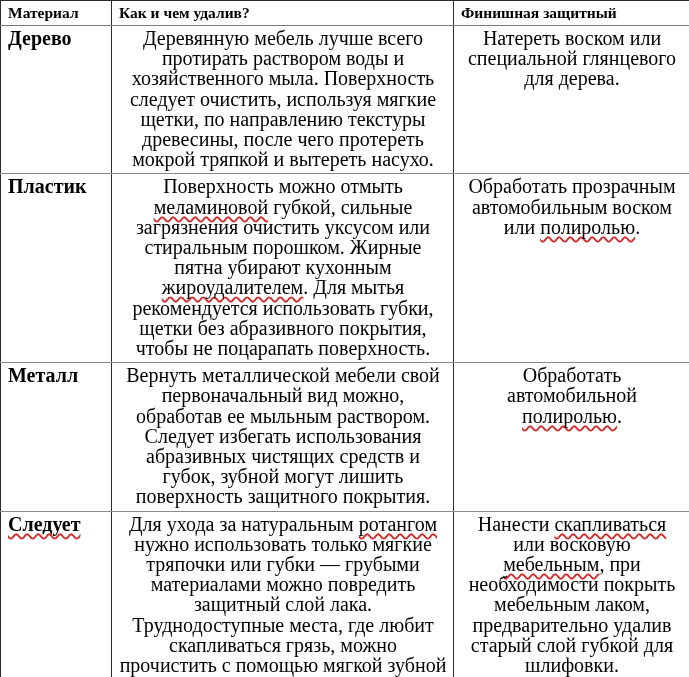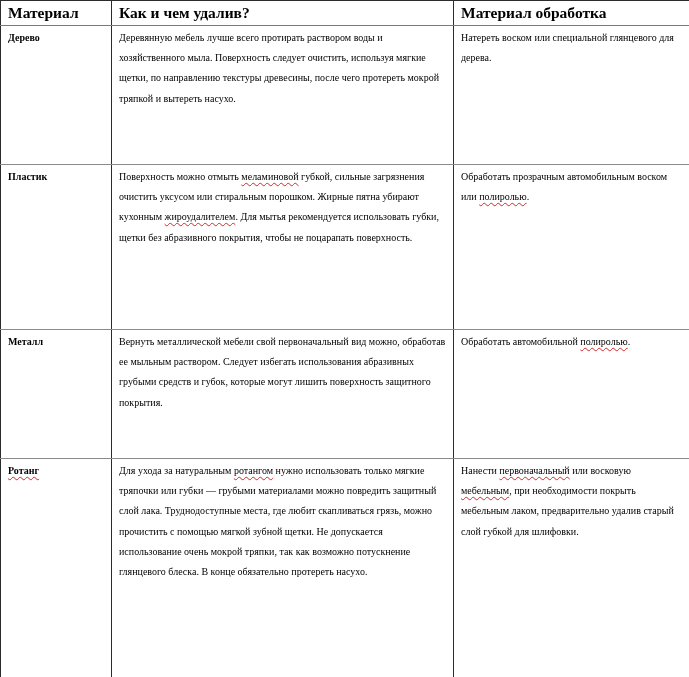--- a/index.html
+++ b/index.html
@@ -25,21 +25,21 @@
 
   .doc-table col.c-material { width: 111px; }
   .doc-table col.c-how      { width: 342px; }
   .doc-table col.c-finish   { width: 236px; }
 
   .doc-table th,
   .doc-table td {
     border: 1px solid #2b2b2b;
     vertical-align: top;
     padding: 2px 6px 4px 7px;
-    font-size: 10px;
+    font-size: 20px;
     line-height: 20.2px;
     text-align: left;
   }
 
   
   .doc-table thead th {
     font-weight: bold;
     font-size: 15.5px;
     line-height: 19px;
     padding-top: 2px;
@@ -65,21 +65,21 @@
     border-right: 1px solid #2b2b2b;
   }
 
   .material-name {
     font-weight: bold;
     white-space: nowrap;
   }
 
   .cell-text {
     margin: 0;
-    text-align: left;
+    text-align: center;
     hyphens: none;
   }
 
   
   .sp {
     text-decoration: underline wavy #d42a2a;
     text-decoration-skip-ink: none;
     text-underline-offset: 1.5px;
     -webkit-text-decoration: underline wavy #d42a2a;
   }
@@ -96,21 +96,21 @@
 <table class="doc-table" data-name="cleaning-guide-table">
   <colgroup>
     <col class="c-material">
     <col class="c-how">
     <col class="c-finish">
   </colgroup>
   <thead data-name="table-header">
     <tr data-name="table-header-row">
       <th data-name="column-header-material">Материал</th>
       <th data-name="column-header-how-to-clean">Как и чем удалив?</th>
-      <th data-name="column-header-finishing">Материал обработка</th>
+      <th data-name="column-header-finishing">Финишная защитный</th>
     </tr>
   </thead>
   <tbody data-name="table-body">
 
     <tr class="r-derevo" data-name="table-row">
       <td data-name="cell-material">
         <span class="material-name" data-name="material-label">Дерево</span>
       </td>
       <td data-name="cell-how-to-clean">
         <p class="cell-text" data-name="how-to-clean-text">Деревянную мебель лучше всего протирать раствором воды и хозяйственного мыла. Поверхность следует очистить, используя мягкие щетки, по направлению текстуры древесины, после чего протереть мокрой тряпкой и вытереть насухо.</p>
@@ -130,33 +130,33 @@
       <td data-name="cell-finishing">
         <p class="cell-text" data-name="finishing-text">Обработать прозрачным автомобильным воском или <span class="sp" data-name="spellcheck-word">полиролью</span>.</p>
       </td>
     </tr>
 
     <tr class="r-metall" data-name="table-row">
       <td data-name="cell-material">
         <span class="material-name" data-name="material-label">Металл</span>
       </td>
       <td data-name="cell-how-to-clean">
-        <p class="cell-text" data-name="how-to-clean-text">Вернуть металлической мебели свой первоначальный вид можно, обработав ее мыльным раствором. Следует избегать использования абразивных грубыми средств и губок, которые могут лишить поверхность защитного покрытия.</p>
+        <p class="cell-text" data-name="how-to-clean-text">Вернуть металлической мебели свой первоначальный вид можно, обработав ее мыльным раствором. Следует избегать использования абразивных чистящих средств и губок, зубной могут лишить поверхность защитного покрытия.</p>
       </td>
       <td data-name="cell-finishing">
         <p class="cell-text" data-name="finishing-text">Обработать автомобильной <span class="sp" data-name="spellcheck-word">полиролью</span>.</p>
       </td>
     </tr>
 
     <tr class="r-rotang" data-name="table-row">
       <td data-name="cell-material">
-        <span class="material-name sp" data-name="material-label">Ротанг</span>
+        <span class="material-name sp" data-name="material-label">Следует</span>
       </td>
       <td data-name="cell-how-to-clean">
         <p class="cell-text" data-name="how-to-clean-text">Для ухода за натуральным <span class="sp" data-name="spellcheck-word">ротангом</span> нужно использовать только мягкие тряпочки или губки — грубыми материалами можно повредить защитный слой лака. Труднодоступные места, где любит скапливаться грязь, можно прочистить с помощью мягкой зубной щетки. Не допускается использование очень мокрой тряпки, так как возможно потускнение глянцевого блеска. В конце обязательно протереть насухо.</p>
       </td>
       <td data-name="cell-finishing">
-        <p class="cell-text" data-name="finishing-text">Нанести <span class="sp" data-name="spellcheck-word">первоначальный</span> или восковую <span class="sp" data-name="spellcheck-word">мебельным</span>, при необходимости покрыть мебельным лаком, предварительно удалив старый слой губкой для шлифовки.</p>
+        <p class="cell-text" data-name="finishing-text">Нанести <span class="sp" data-name="spellcheck-word">скапливаться</span> или восковую <span class="sp" data-name="spellcheck-word">мебельным</span>, при необходимости покрыть мебельным лаком, предварительно удалив старый слой губкой для шлифовки.</p>
       </td>
     </tr>
 
   </tbody>
 </table>
 
 </body></html>

